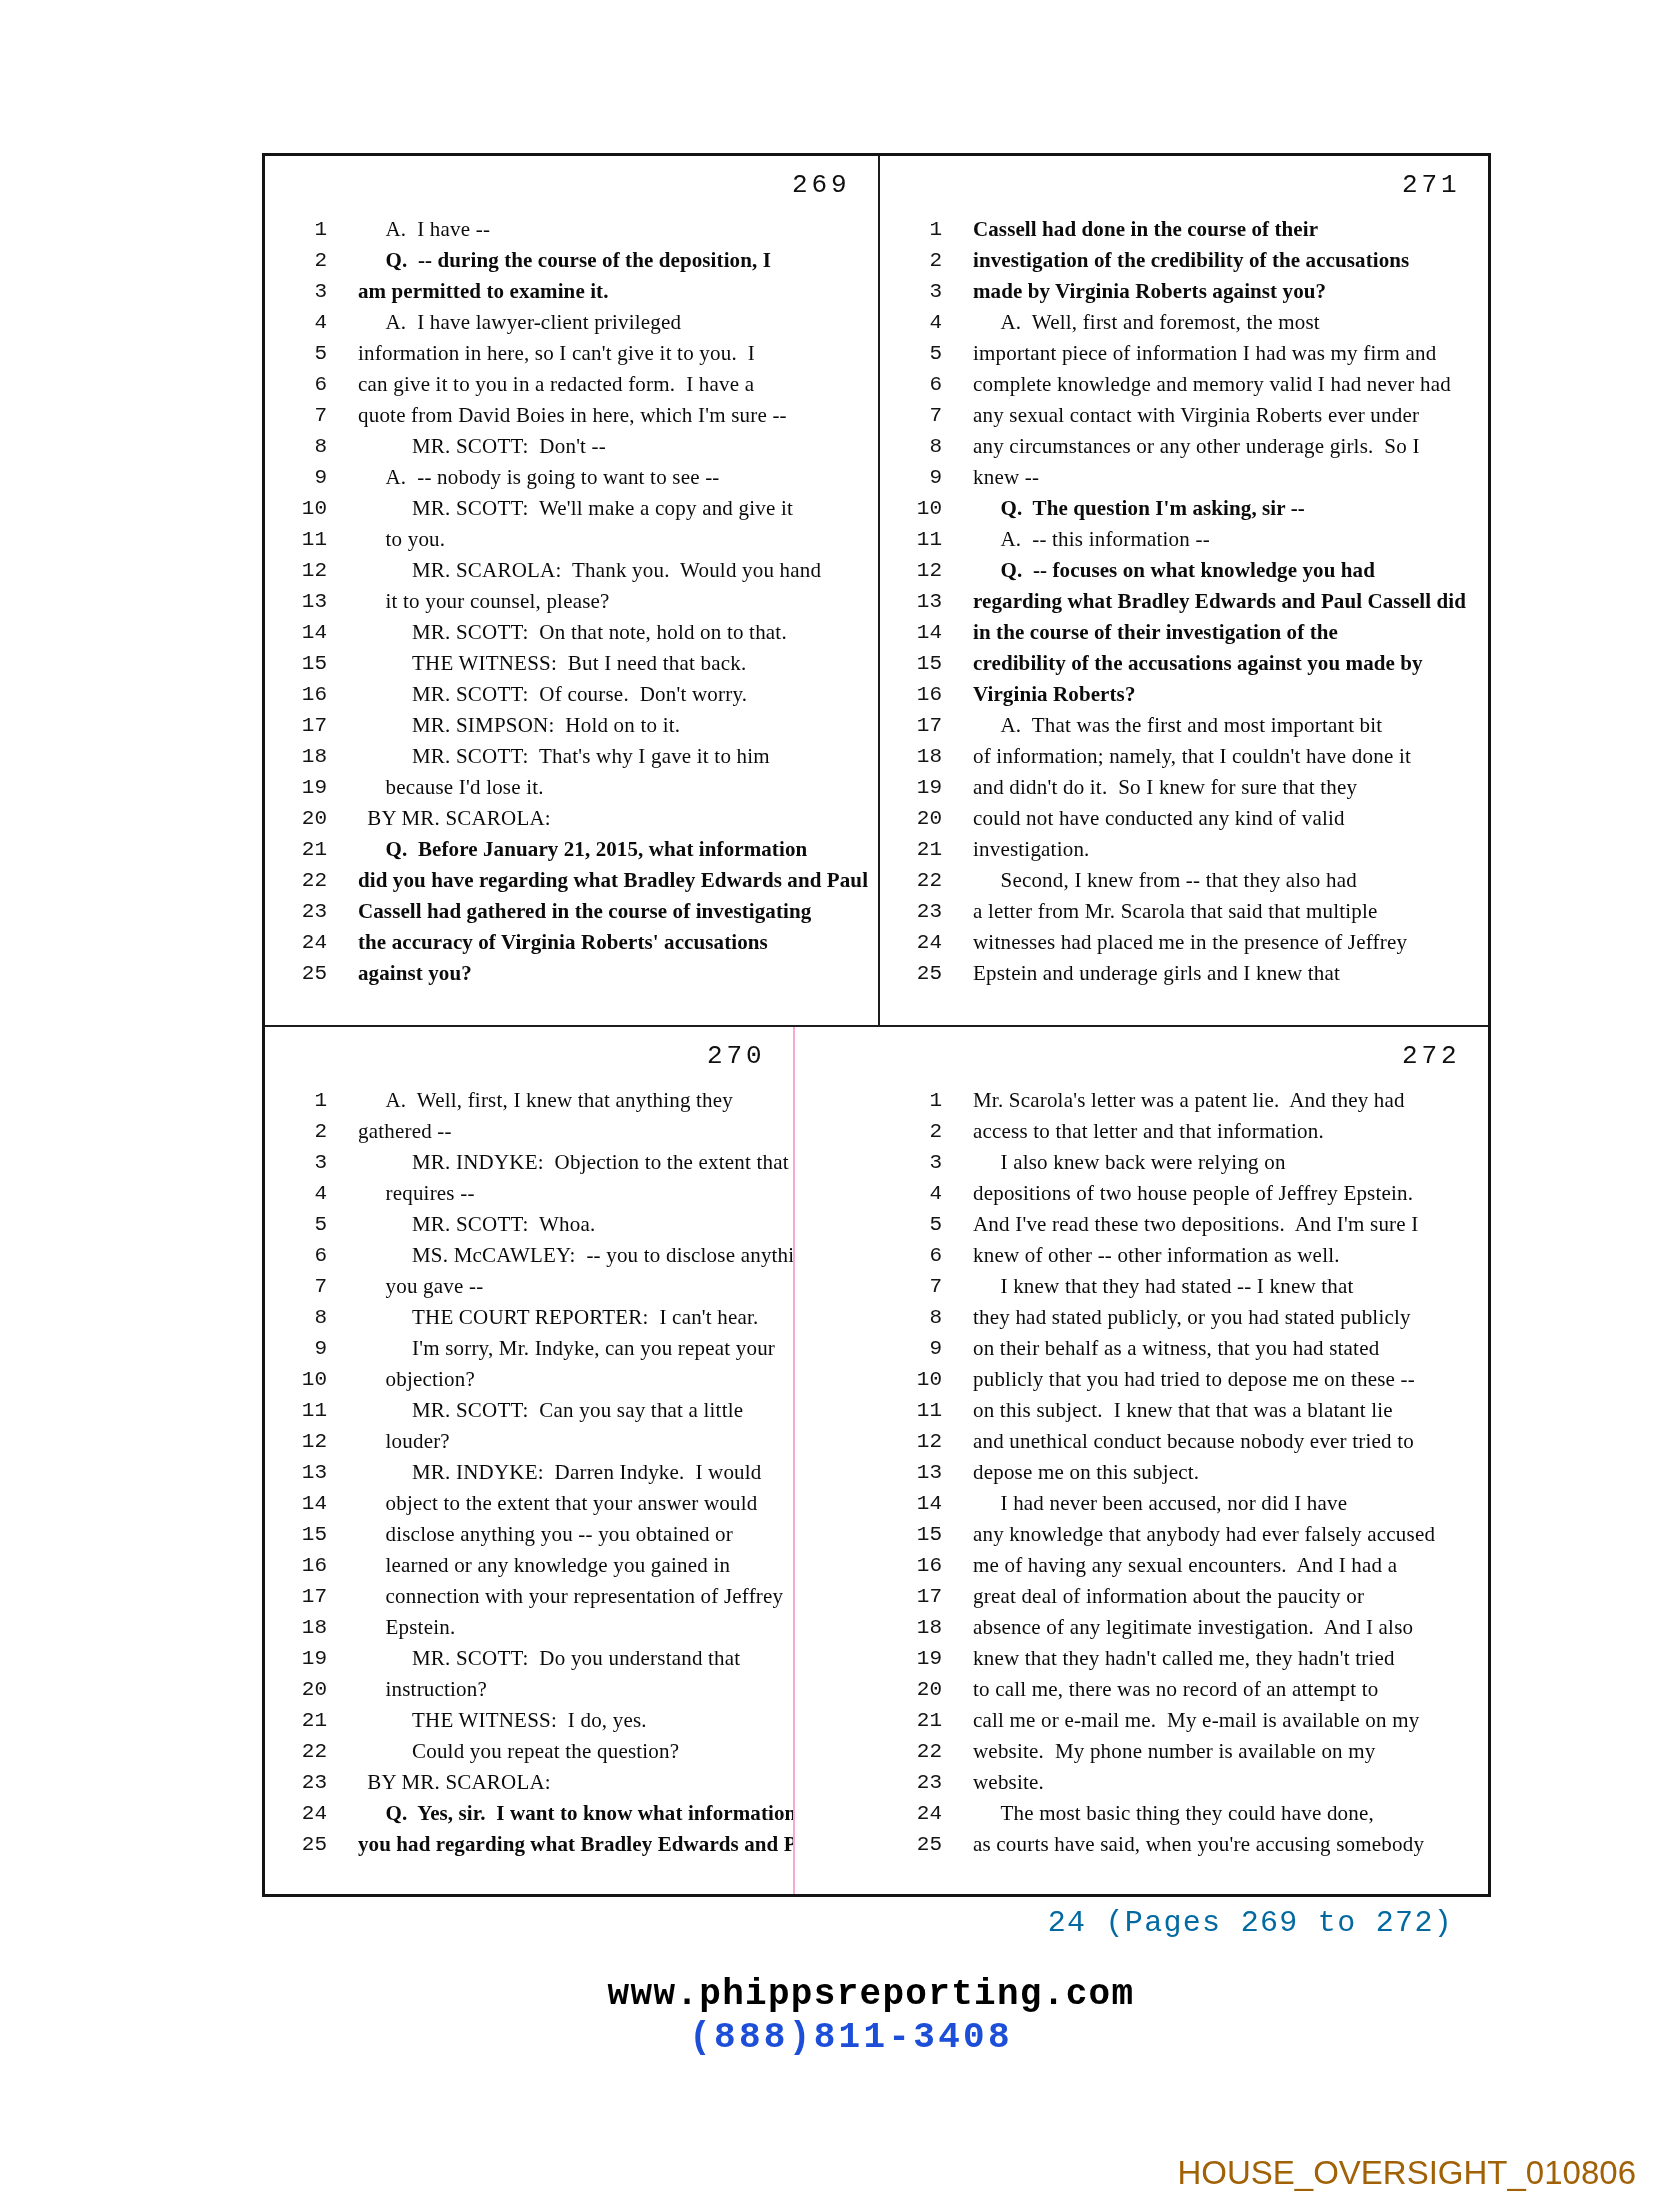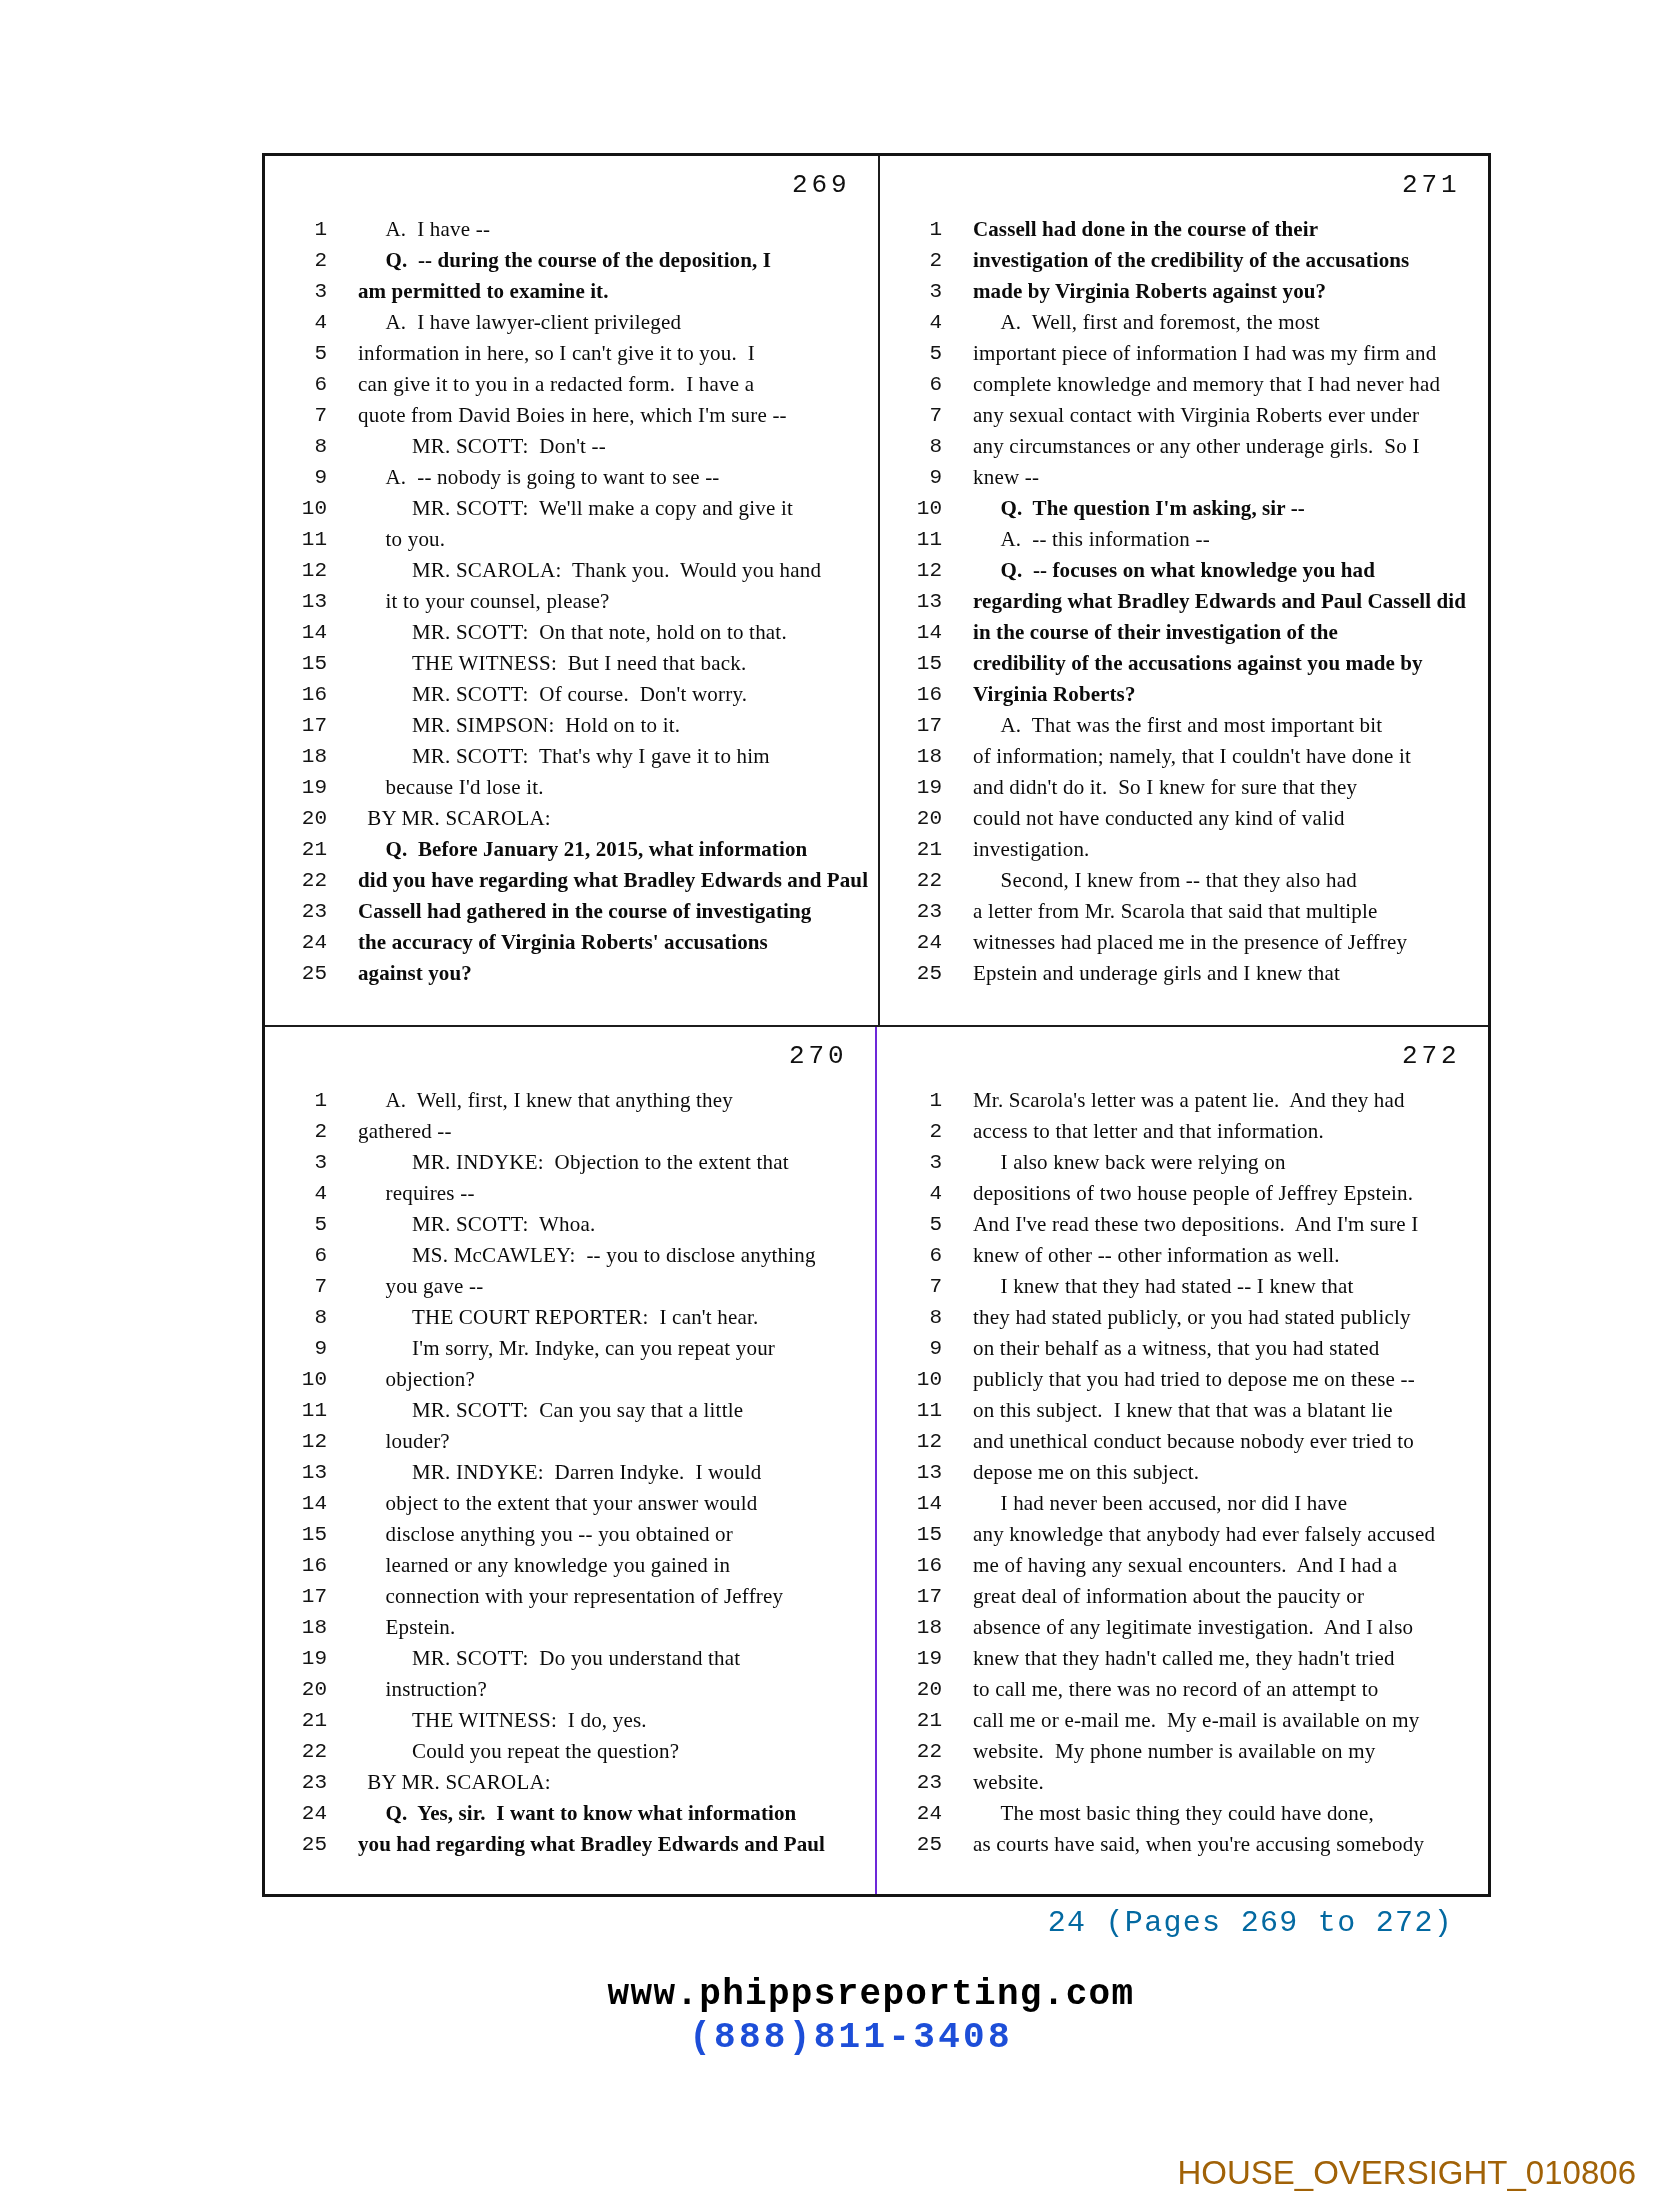--- a/index.html
+++ b/index.html
@@ -9,21 +9,21 @@
     font-family:"Liberation Serif", serif;
     overflow:hidden;
   }
   .grid{
     position:absolute;left:262px;top:153px;width:1229px;height:1744px;
     border:3.3px solid #141414;box-sizing:border-box;background:#fff;
   }
   .quad{position:absolute;box-sizing:border-box;overflow:hidden;}
   .q1{left:0;top:0;width:615px;height:871px;border-right:2px solid #1c1c1c;border-bottom:2px solid #1c1c1c;}
   .q2{left:615px;top:0;right:0;height:871px;border-bottom:2px solid #1c1c1c;}
-  .q3{left:0;top:871px;width:612px;bottom:0;border-right:2px solid #6d28d9;}
+  .q3{left:0;top:871px;width:530px;bottom:0;border-right:2px solid #f9a8d4;}
   .q4{left:615px;top:871px;right:0;bottom:0;}
   .pagehead{
     height:58px;display:flex;align-items:center;justify-content:flex-end;
     padding-right:27.5px;
   }
   .pagenum{
     font-family:"Liberation Mono", monospace;font-size:26px;letter-spacing:3.9px;color:#101010;
   }
   .lines{padding-left:0;}
   .ln{height:31px;line-height:31px;display:flex;white-space:pre;}
@@ -96,21 +96,21 @@
   <section class="quad q2">
     <div class="pagehead">
       <span class="pagenum">271</span>
     </div>
     <div class="lines">
         <div class="ln"><span class="num">1</span><span class="txt i0 b">Cassell had done in the course of their</span></div>
         <div class="ln"><span class="num">2</span><span class="txt i0 b">investigation of the credibility of the accusations</span></div>
         <div class="ln"><span class="num">3</span><span class="txt i0 b">made by Virginia Roberts against you?</span></div>
         <div class="ln"><span class="num">4</span><span class="txt i2">A.  Well, first and foremost, the most</span></div>
         <div class="ln"><span class="num">5</span><span class="txt i0">important piece of information I had was my firm and</span></div>
-        <div class="ln"><span class="num">6</span><span class="txt i0">complete knowledge and memory that I had never had</span></div>
+        <div class="ln"><span class="num">6</span><span class="txt i0">complete knowledge and memory valid I had never had</span></div>
         <div class="ln"><span class="num">7</span><span class="txt i0">any sexual contact with Virginia Roberts ever under</span></div>
         <div class="ln"><span class="num">8</span><span class="txt i0">any circumstances or any other underage girls.  So I</span></div>
         <div class="ln"><span class="num">9</span><span class="txt i0">knew --</span></div>
         <div class="ln"><span class="num">10</span><span class="txt i2 b">Q.  The question I'm asking, sir --</span></div>
         <div class="ln"><span class="num">11</span><span class="txt i2">A.  -- this information --</span></div>
         <div class="ln"><span class="num">12</span><span class="txt i2 b">Q.  -- focuses on what knowledge you had</span></div>
         <div class="ln"><span class="num">13</span><span class="txt i0 b">regarding what Bradley Edwards and Paul Cassell did</span></div>
         <div class="ln"><span class="num">14</span><span class="txt i0 b">in the course of their investigation of the</span></div>
         <div class="ln"><span class="num">15</span><span class="txt i0 b">credibility of the accusations against you made by</span></div>
         <div class="ln"><span class="num">16</span><span class="txt i0 b">Virginia Roberts?</span></div>

